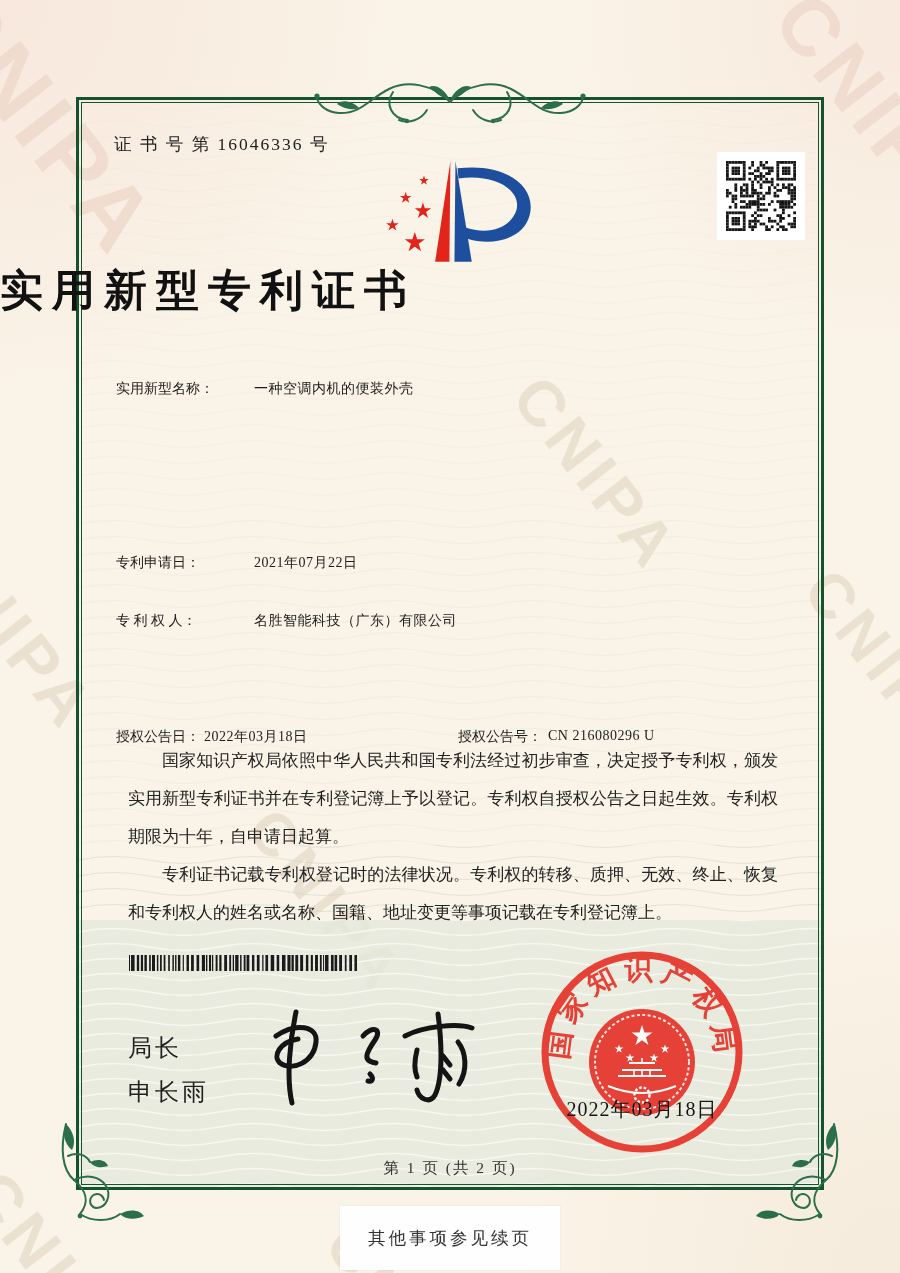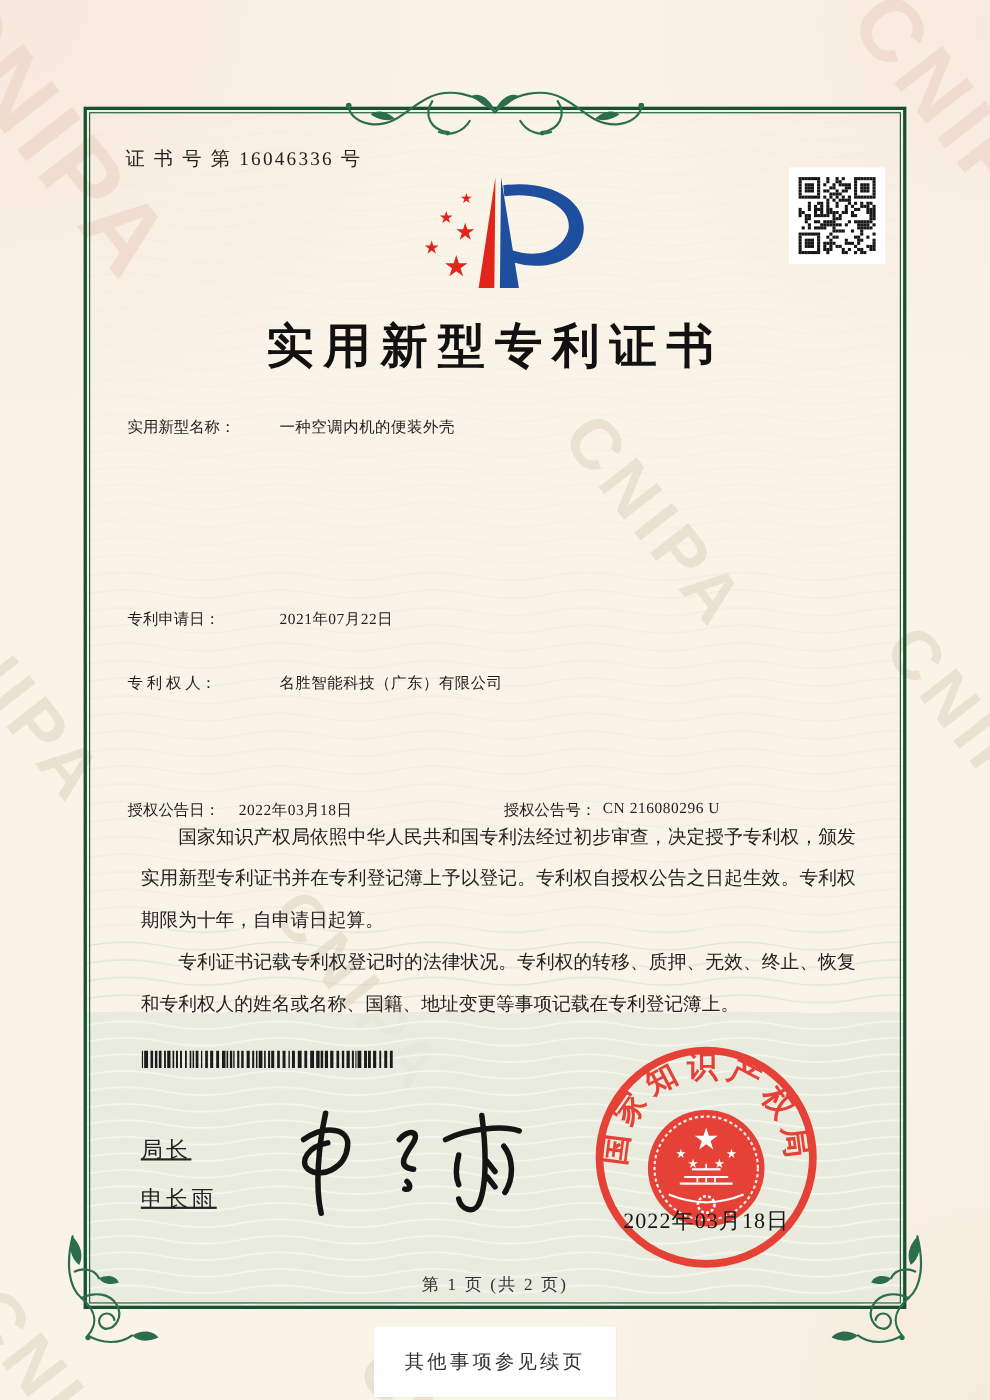--- a/index.html
+++ b/index.html
@@ -34,26 +34,26 @@
   
   .frame{position:absolute;left:76px;top:97px;right:76px;bottom:83px;border:3px solid var(--green);z-index:2;}
   .frame::after{content:"";position:absolute;inset:2px;border:1px solid var(--green);}
   .waves{position:absolute;left:79px;top:100px;z-index:2;}
   .content{position:absolute;inset:0;z-index:3;}
   .row{position:absolute;left:116px;font-size:14px;}
   .flabel{display:inline-block;width:138px;white-space:pre;vertical-align:top;}
   .fvalue{display:inline-block;vertical-align:top;letter-spacing:.5px;}
   .fvalue.wrap{width:500px;line-height:29px;}
   .certno{position:absolute;left:114px;top:132px;font-size:17.5px;letter-spacing:2px;color:#222;}
-  .title{position:absolute;left:0;right:0;top:286px;text-align:center;font-size:43px;font-weight:bold;letter-spacing:9px;color:#111;}
+  .title{position:absolute;left:0;right:0;top:262px;font-size:43px;font-weight:bold;letter-spacing:9px;color:#111;}
   .grant2{position:absolute;left:342px;top:0;white-space:nowrap;}
   .grant2 .flabel{width:auto;margin-right:6px;}
   .body-text{position:absolute;left:128px;top:742px;width:650px;font-size:17px;line-height:38px;text-align:justify;color:#222;}
   .body-text p{margin:0;text-indent:2em;}
-  .director{position:absolute;left:128px;font-family:"Liberation Sans","DejaVu Sans",sans-serif;font-size:20px;letter-spacing:3px;color:#222;text-decoration:underline;}
+  .director{position:absolute;left:128px;font-family:"Liberation Sans","DejaVu Sans",sans-serif;font-size:24px;letter-spacing:3px;color:#222;}
   .pageinfo{position:absolute;left:0;right:0;top:1158px;text-align:center;font-size:15.5px;letter-spacing:2px;color:#333;}
   .footnote{position:absolute;left:0;right:0;top:1206px;text-align:center;z-index:4;}
   .footnote span{display:inline-block;background:#fefefe;padding:20px 28px;font-size:17.5px;letter-spacing:3px;color:#333;box-shadow:0 0 0 1px rgba(0,0,0,0.02);}
   .sealdate{position:absolute;left:536px;top:1096px;width:212px;text-align:center;font-size:20px;letter-spacing:1px;color:#151515;z-index:5;}
   .abs{position:absolute;}
   svg{display:block;}
 </style>
 </head>
 <body>
 
@@ -463,21 +463,21 @@
     <div class="row" style="top:380px">
       <span class="flabel">实用新型名称：</span><span class="fvalue">一种空调内机的便装外壳</span>
     </div>
     <div class="row" style="top:554px">
       <span class="flabel">专利申请日：</span><span class="fvalue">2021年07月22日</span>
     </div>
     <div class="row" style="top:612px">
       <span class="flabel">专 利 权 人：</span><span class="fvalue">名胜智能科技（广东）有限公司</span>
     </div>
     <div class="row" style="top:728px">
-      <span class="flabel" style="width:auto;margin-right:17px;">授权公告日：</span><span class="fvalue">2022年03月18日</span>
+      <span class="flabel" style="width:auto;margin-right:4px;">授权公告日：</span><span class="fvalue">2022年03月18日</span>
       <span class="grant2">
         <span class="flabel">授权公告号：</span><span class="fvalue">CN 216080296 U</span>
       </span>
     </div>
 
     <div class="body-text">
       <p>国家知识产权局依照中华人民共和国专利法经过初步审查，决定授予专利权，颁发实用新型专利证书并在专利登记簿上予以登记。专利权自授权公告之日起生效。专利权期限为十年，自申请日起算。</p>
       <p>专利证书记载专利权登记时的法律状况。专利权的转移、质押、无效、终止、恢复和专利权人的姓名或名称、国籍、地址变更等事项记载在专利登记簿上。</p>
     </div>
 

